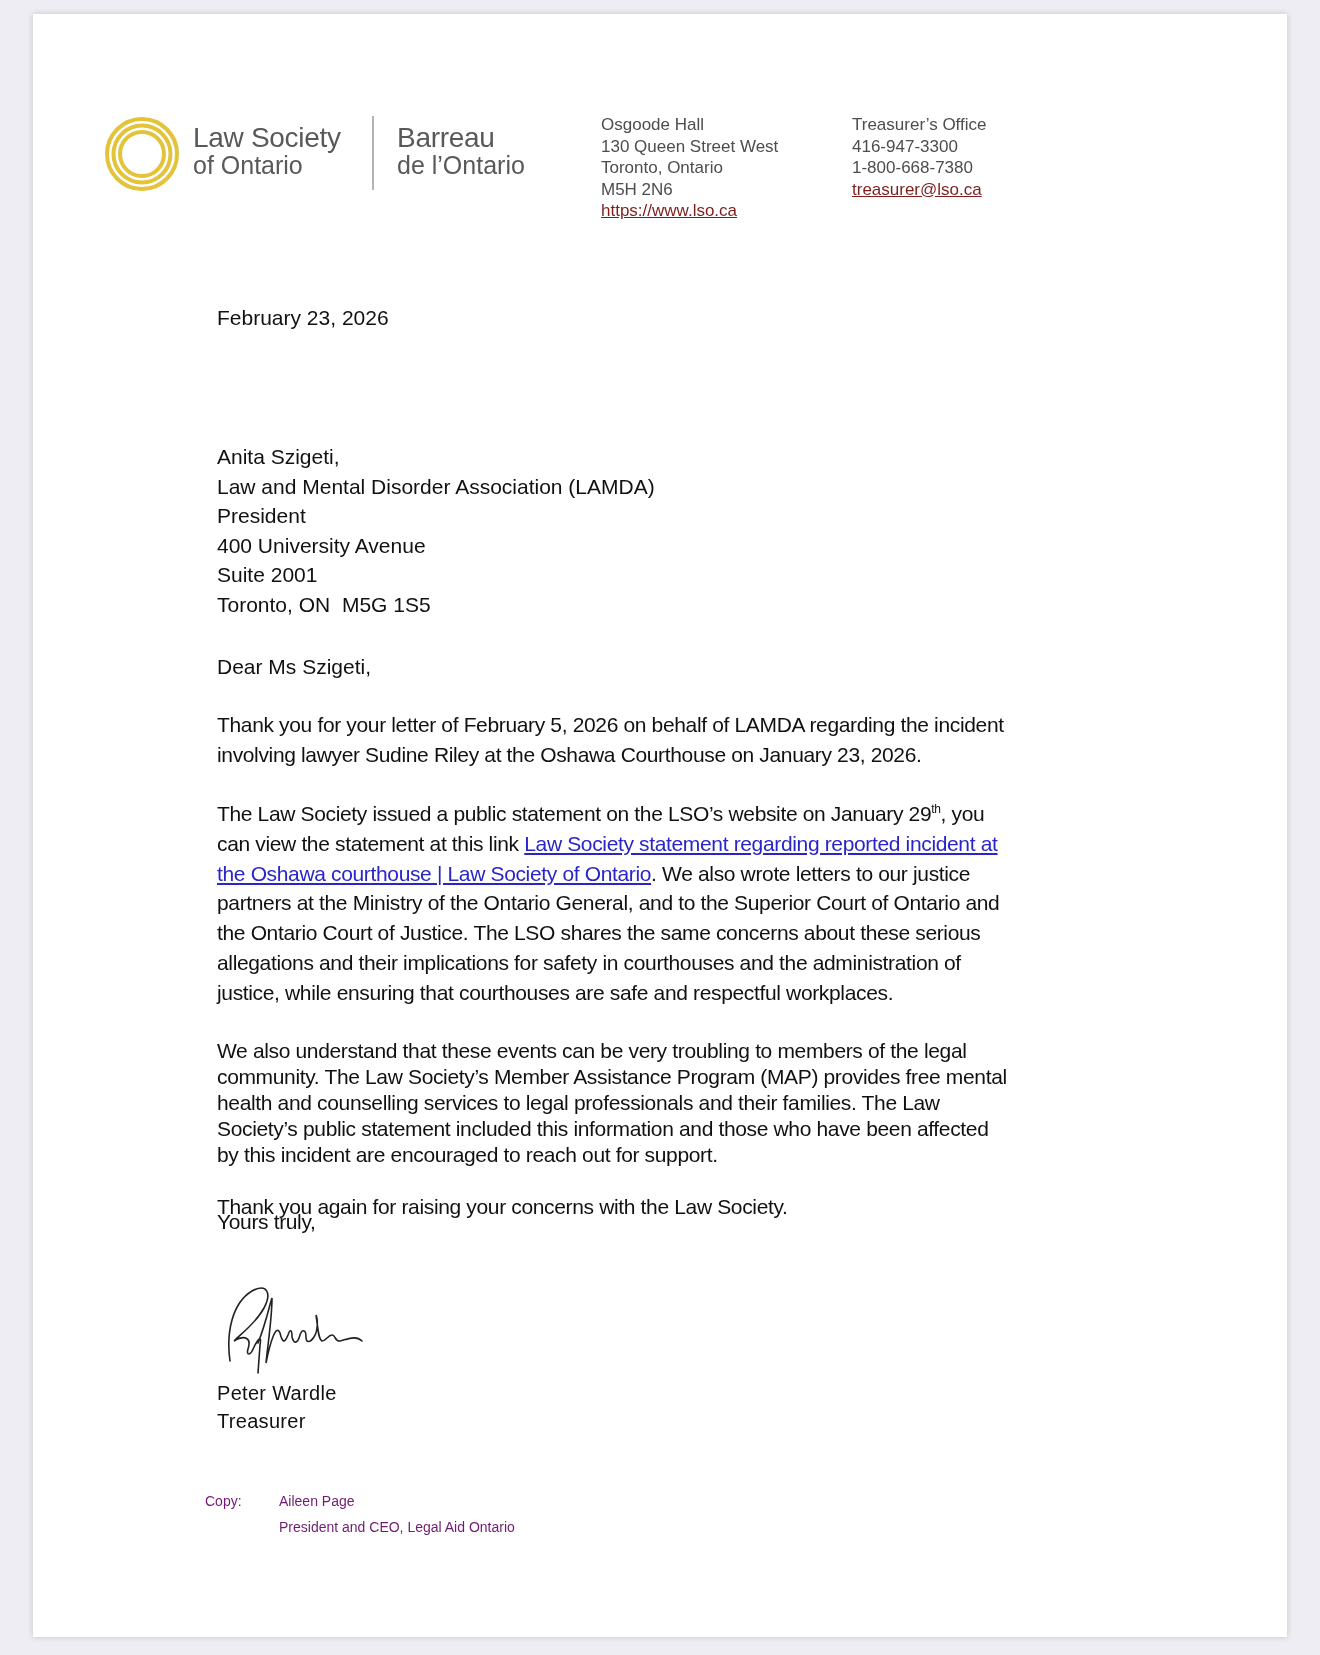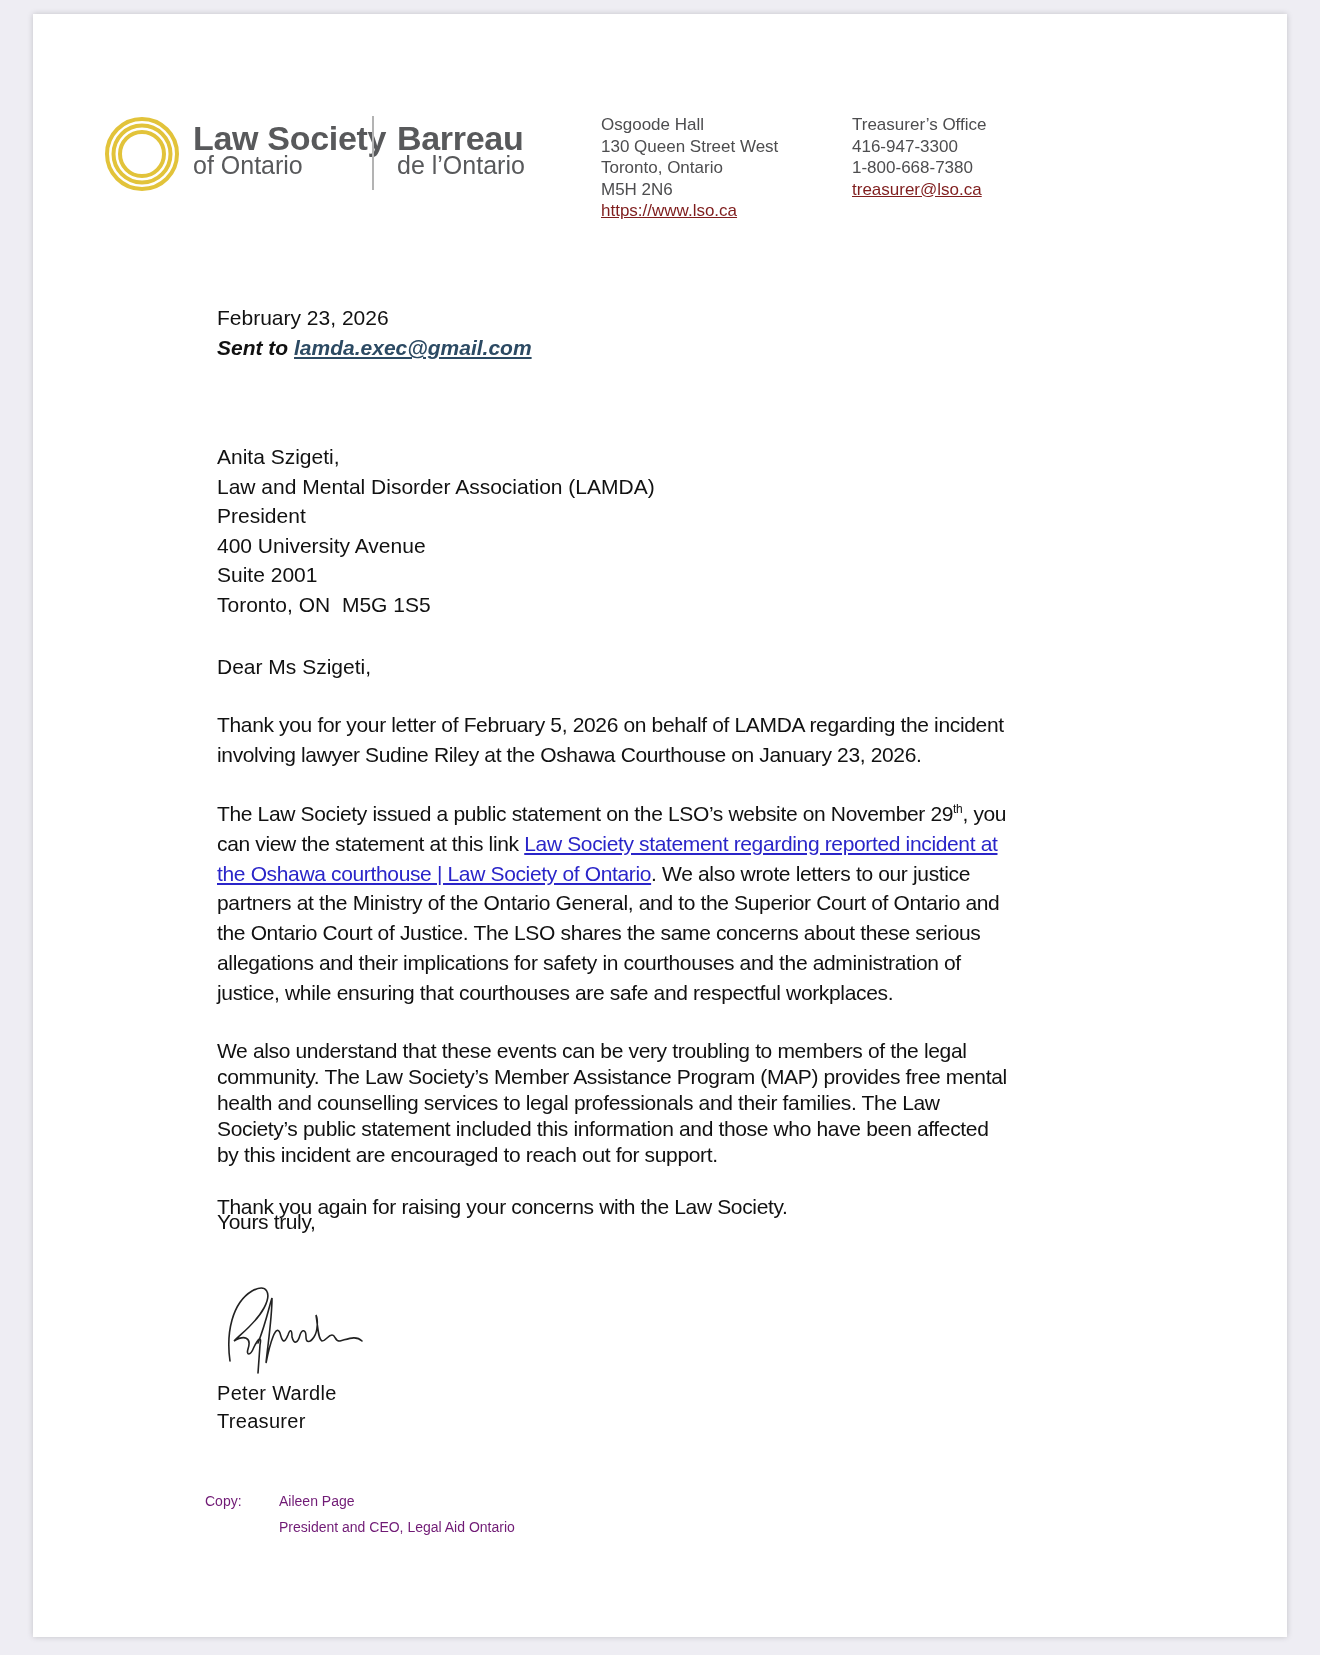--- a/index.html
+++ b/index.html
@@ -11,21 +11,21 @@
   .page {
     position:absolute; left:33px; top:14px; width:1254px; height:1623px;
     background:#ffffff;
     box-shadow:0 0 6px rgba(0,0,0,0.18);
   }
   .abs { position:absolute; }
   
   .logo-rings { position:absolute; left:104px; top:116px; width:76px; height:76px; }
   .logo-en { position:absolute; left:193px; top:124px; color:#58595b; }
   .logo-fr { position:absolute; left:397px; top:124px; color:#58595b; }
-  .logo-bold { font-weight:bold; font-size:34px; line-height:28px; letter-spacing:-0.3px; display:block; }
+  .logo-bold { font-weight:normal; font-size:28px; line-height:28px; letter-spacing:-0.3px; display:block; }
   .logo-light { font-size:25px; line-height:26px; display:block; }
   .logo-divider { position:absolute; left:372px; top:116px; width:2px; height:74px; background:#b3b3b3; }
   .addr-col { position:absolute; font-size:17px; line-height:21.5px; color:#4d4d4f; }
   .addr-col div { white-space:nowrap; }
   .link-grey { color:#7f1d1d; text-decoration:underline; }
   
   .body-text { position:absolute; left:217px; font-size:21px; color:#111; }
   .line { white-space:nowrap; display:block; }
   .date { top:303px; line-height:30px; }
   .sent { font-weight:bold; font-style:italic; }
@@ -68,44 +68,40 @@
 </div>
 <div class="addr-col" style="left:852px; top:114px;">
   <div>Treasurer’s Office</div>
   <div>416-947-3300</div>
   <div>1-800-668-7380</div>
   <div><a class="link-grey">treasurer@lso.ca</a></div>
 </div>
 
 <div class="body-text date">
   <span class="line">February 23, 2026</span>
-  <span class="line">
-    <span class="sent">Sent to</span>
-    <a class="sent-link">lamda.exec@gmail.com</a>
-  </span>
 </div>
 
 <div class="body-text addr-block">
   <span class="line">Anita Szigeti,</span>
   <span class="line">Law and Mental Disorder Association (LAMDA)</span>
   <span class="line">President</span>
   <span class="line">400 University Avenue</span>
   <span class="line">Suite 2001</span>
   <span class="line" style="white-space:pre;">Toronto, ON  M5G 1S5</span>
 </div>
 
 <div class="body-text" style="top:652px; line-height:30px;">Dear Ms Szigeti,</div>
 
 <div class="body-text para" style="top:710px; letter-spacing:-0.35px;">
   <span class="line">Thank you for your letter of February 5, 2026 on behalf of LAMDA regarding the incident</span>
   <span class="line">involving lawyer Sudine Riley at the Oshawa Courthouse on January 23, 2026.</span>
 </div>
 
 <div class="body-text para" style="top:799px; letter-spacing:-0.35px;">
-  <span class="line"><span>The Law Society issued a public statement on the LSO’s website on November 29</span><sup>th</sup><span>, you</span></span>
+  <span class="line"><span>The Law Society issued a public statement on the LSO’s website on January 29</span><sup>th</sup><span>, you</span></span>
   <span class="line"><span>can view the statement at this link </span><a class="link-blue">Law Society statement regarding reported incident at</a></span>
   <span class="line"><a class="link-blue">the Oshawa courthouse | Law Society of Ontario</a><span>. We also wrote letters to our justice</span></span>
   <span class="line">partners at the Ministry of the Ontario General, and to the Superior Court of Ontario and</span>
   <span class="line">the Ontario Court of Justice. The LSO shares the same concerns about these serious</span>
   <span class="line">allegations and their implications for safety in courthouses and the administration of</span>
   <span class="line">justice, while ensuring that courthouses are safe and respectful workplaces.</span>
 </div>
 
 <div class="body-text para-tight" style="top:1038px; letter-spacing:-0.35px;">
   <span class="line">We also understand that these events can be very troubling to members of the legal</span>

